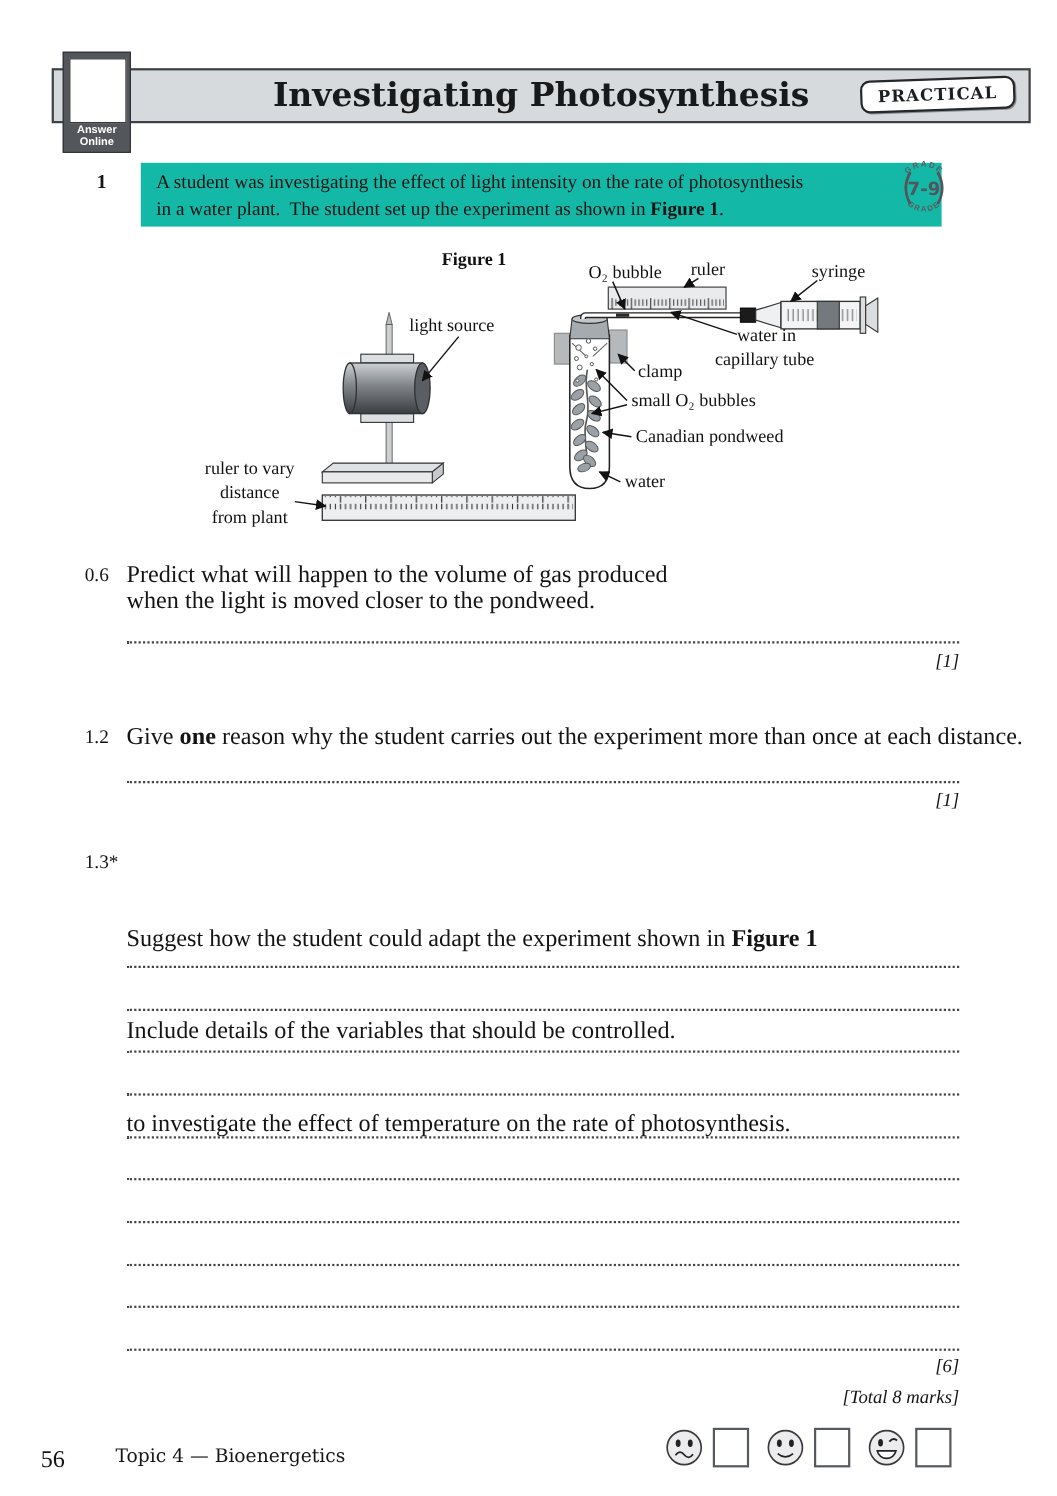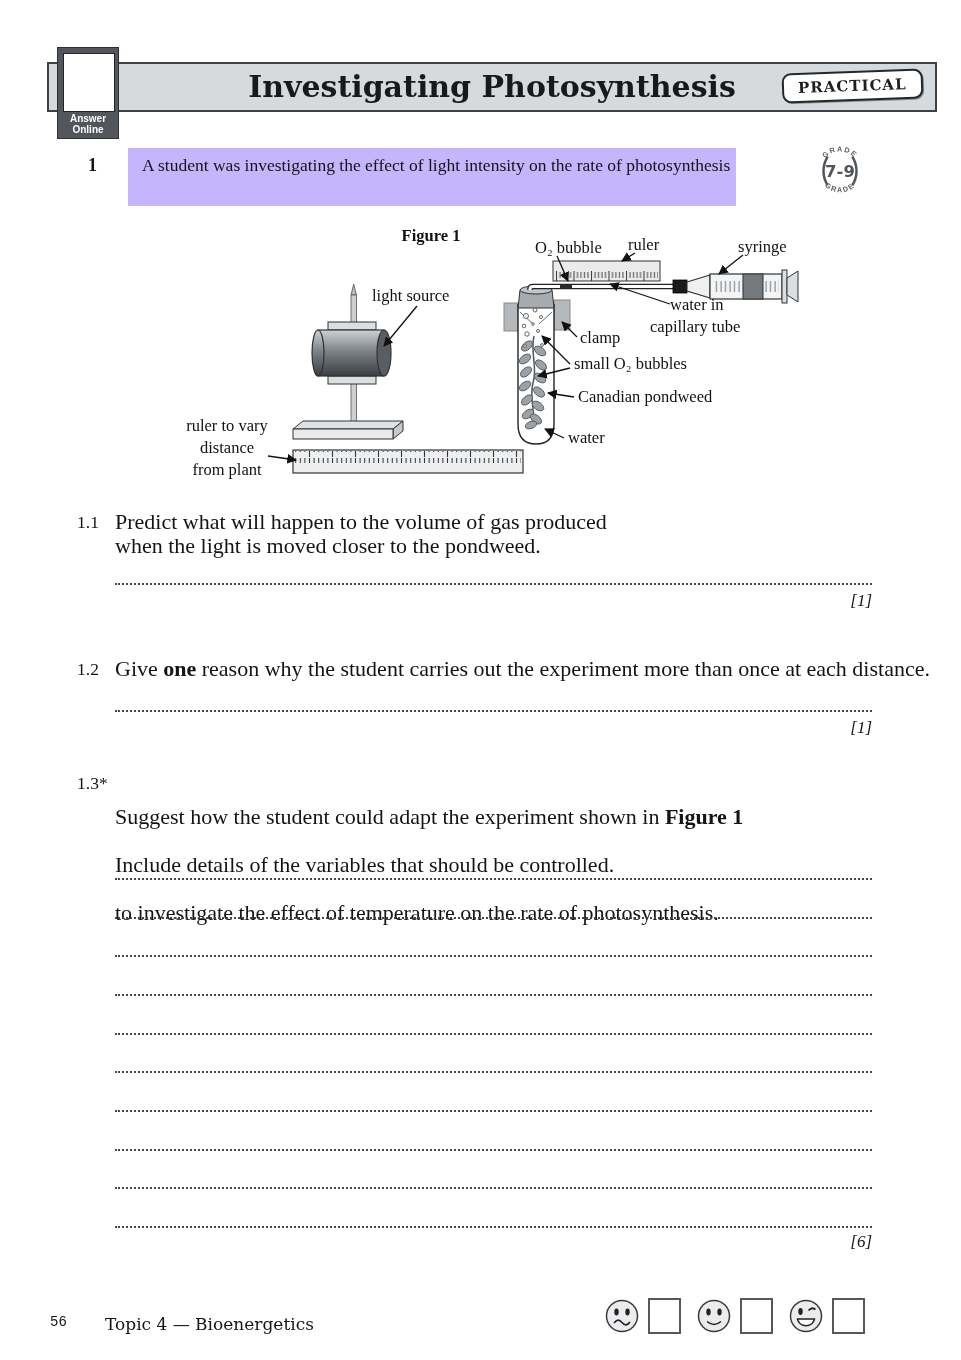--- a/index.html
+++ b/index.html
@@ -18,40 +18,40 @@
              letter-spacing:1px;color:#1c1f22;box-shadow:1px 1px 0 #8a8e92;}
   .answer-online{position:absolute;left:57px;top:47px;width:62px;height:92px;
                  background:#53575c;border:1px solid #2c2f33;box-sizing:border-box;}
   .ao-box{position:absolute;left:5px;top:5px;width:50px;height:57px;background:#fff;border:1px solid #222;}
   .ao-label{position:absolute;left:0;right:0;bottom:3px;text-align:center;color:#fff;
             font-family:"Liberation Sans",sans-serif;font-weight:bold;font-size:10px;
             line-height:11px;white-space:pre-line;}
 
   
   .q1-num{position:absolute;left:88px;top:155px;font-weight:bold;font-size:18px;}
-  .q1-box{position:absolute;left:128px;top:148px;width:608px;height:58px;background:#c4b5fd;
+  .q1-box{position:absolute;left:128px;top:148px;width:728px;height:58px;background:#14b8a6;
           padding:5px 0 0 14px;box-sizing:border-box;font-size:17.5px;line-height:24px;}
   .q1-box div{white-space:nowrap;}
   .grade-badge{position:absolute;left:810px;top:139px;}
 
   
   .figure-svg{position:absolute;left:170px;top:218px;}
   .fig-label{font-family:"Liberation Serif","DejaVu Serif",serif;font-size:16.5px;fill:#111;}
   .fig-arrow{stroke:#111;stroke-width:1.3;fill:none;}
 
   
   .q-num{position:absolute;left:77px;font-size:17.5px;line-height:24px;}
   .q-text{position:absolute;left:115px;font-size:22px;line-height:24px;white-space:pre-line;font-family:Liberation Serif, serif;}
-  .q-text .nw{white-space:nowrap;}
+  .q-text .nw{white-space:nowrap;margin-top:36px;}
   b{font-weight:bold;}
   .dotline{position:absolute;left:115px;width:757px;height:0;border-bottom:2px dotted #454545;}
   .mark{position:absolute;left:115px;width:757px;text-align:right;font-style:italic;font-size:17px;}
 
   
-  .page-num{position:absolute;left:50px;top:1314px;font-family:Liberation Mono, monospace;font-size:14px;}
+  .page-num{position:absolute;left:37px;top:1314px;font-family:Liberation Serif, serif;font-size:22px;}
   .topic{position:absolute;left:105px;top:1314px;font-family:"DejaVu Serif",serif;font-size:17px;}
   .smileys{position:absolute;left:604px;top:1298px;display:flex;gap:15px;align-items:center;}
   .smile-group{display:flex;gap:8px;align-items:center;}
   .checkbox{width:33px;height:36px;background:#fff;border:2px solid #55595d;box-sizing:border-box;}
 </style>
 </head>
 <body>
 
 <div class="page">
 
@@ -61,20 +61,21 @@
   </div>
   <div class="answer-online">
     <div class="ao-box"></div>
     <div class="ao-label">Answer
 Online</div>
   </div>
 
   <div class="q1-num">1</div>
   <div class="q1-box">
     <div>A student was investigating the effect of light intensity on the rate of photosynthesis</div>
+    <div><span style="white-space:pre;">in a water plant.  The student set up the experiment as shown in </span><b>Figure 1</b><span>.</span></div>
   </div>
 
   <svg class="grade-badge" width="60" height="64" viewBox="0 0 58 62">
     <defs>
       <path id="gbTop" d="M11,25 A19,19 0 0 1 47,25"></path>
       <path id="gbBot" d="M9,38 A21.5,21.5 0 0 0 49,38"></path>
     </defs>
     <text font-family="Liberation Sans, sans-serif" font-weight="bold" font-size="7" letter-spacing="1.5" fill="#595e63">
       <textPath href="#gbTop" startOffset="50%" text-anchor="middle">GRADE</textPath>
     </text>
@@ -227,21 +228,21 @@
       <line class="fig-arrow" x1="500" y1="86" x2="440" y2="66" marker-end="url(#arr)"></line>
       <line class="fig-arrow" x1="407" y1="119" x2="392" y2="104" marker-end="url(#arr)"></line>
       <line class="fig-arrow" x1="400" y1="146" x2="372" y2="118" marker-end="url(#arr)"></line>
       <line class="fig-arrow" x1="400" y1="150" x2="368" y2="158" marker-end="url(#arr)"></line>
       <line class="fig-arrow" x1="404" y1="179" x2="378" y2="175" marker-end="url(#arr)"></line>
       <line class="fig-arrow" x1="394" y1="220" x2="375" y2="211" marker-end="url(#arr)"></line>
       <line class="fig-arrow" x1="98" y1="238" x2="126" y2="242" marker-end="url(#arr)"></line>
     </g>
   </svg>
 
-  <div class="q-num" style="top:510px;">1.1</div>
+  <div class="q-num" style="top:510px;">0.6</div>
   <div class="q-text" style="top:510px;">Predict what will happen to the volume of gas produced
 when the light is moved closer to the pondweed.</div>
   <div class="dotline" style="top:583px;"></div>
   <div class="mark" style="top:591px;">[1]</div>
 
   <div class="q-num" style="top:657px;text-align:right;">1.2</div>
   <div class="q-text nw" style="top:657px;"><span>Give </span><b>one</b><span> reason why the student carries out the experiment more than once at each distance.</span></div>
   <div class="dotline" style="top:710px;"></div>
   <div class="mark" style="top:718px;">[1]</div>
 
@@ -255,20 +256,21 @@
   <div class="dotline" style="top:917px;"></div>
   <div class="dotline" style="top:955px;"></div>
   <div class="dotline" style="top:994px;"></div>
   <div class="dotline" style="top:1033px;"></div>
   <div class="dotline" style="top:1071px;"></div>
   <div class="dotline" style="top:1110px;"></div>
   <div class="dotline" style="top:1149px;"></div>
   <div class="dotline" style="top:1187px;"></div>
   <div class="dotline" style="top:1226px;"></div>
   <div class="mark" style="top:1232px;">[6]</div>
+  <div class="mark" style="top:1260px;">[Total 8 marks]</div>
 
   <div class="page-num">56</div>
   <div class="topic">Topic 4 — Bioenergetics</div>
 
   <div class="smileys">
     <div class="smile-group">
       <svg width="36" height="36" viewBox="0 0 36 36">
         <circle cx="18" cy="18" r="15.5" fill="#ececee" stroke="#3a3a3a" stroke-width="1.5"></circle>
         <ellipse cx="12.5" cy="14" rx="2.2" ry="3.4" fill="#222"></ellipse>
         <ellipse cx="23.5" cy="14" rx="2.2" ry="3.4" fill="#222"></ellipse>

